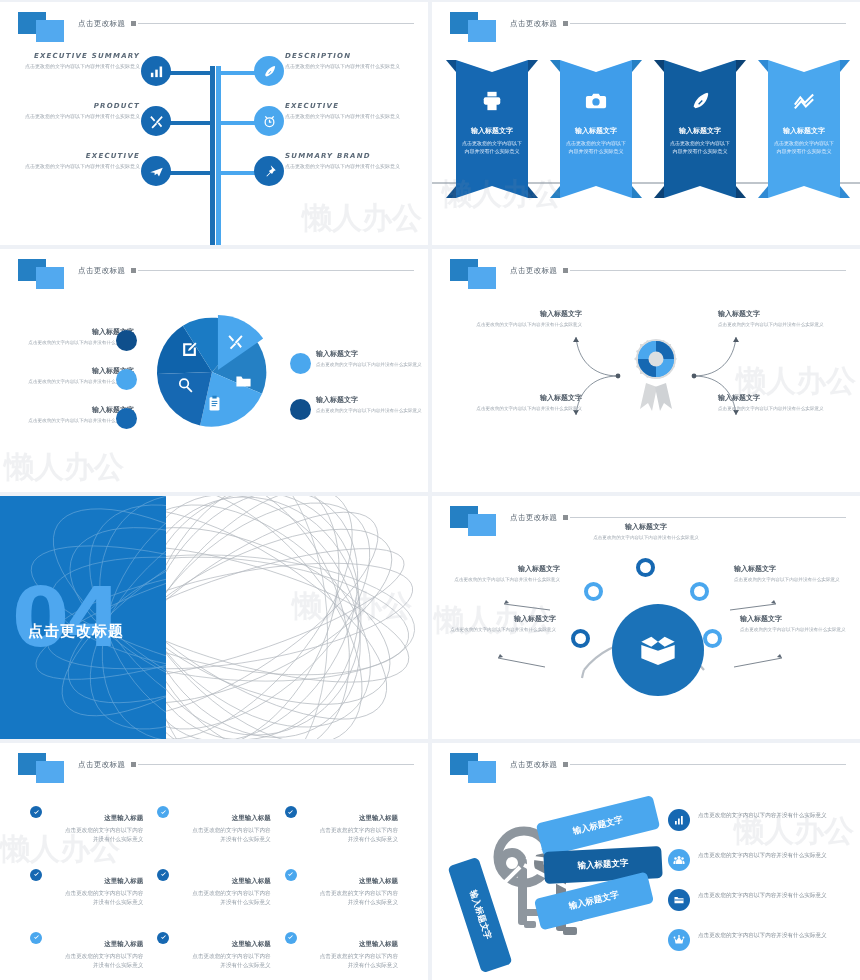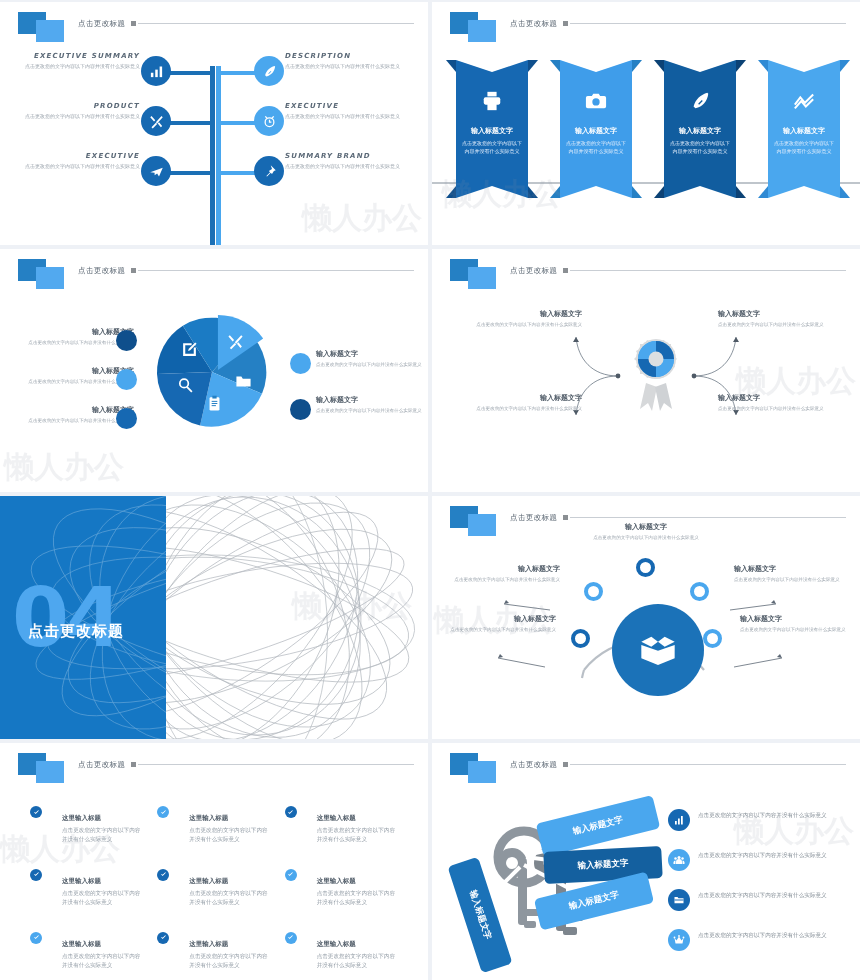--- a/index.html
+++ b/index.html
@@ -82,21 +82,21 @@
   .hub{position:absolute;left:180px;top:108px;width:92px;height:92px;border-radius:50%;background:#1b72b8;display:flex;align-items:center;justify-content:center;}
   .hub svg{width:40px;height:40px;fill:#fff;}
   .ring{position:absolute;width:19px;height:19px;border-radius:50%;border:4px solid #1668b2;background:#fff;box-sizing:border-box;}
   .ring.lt{border-color:#4aa7ee;}
   .hcap{position:absolute;width:120px;}
   .hcap .t{font-size:7px;color:#4e5a66;font-weight:bold;}
   .hcap .b{font-size:4.6px;color:#9aa3ac;line-height:1.55;margin-top:2px;}
 
   
   .cl{position:absolute;left:30px;top:62px;width:368px;display:grid;grid-template-columns:1fr 1fr 1fr;grid-template-rows:auto auto auto;column-gap:14px;row-gap:24px;}
-  .cl-item{display:flex;gap:20px;}
+  .cl-item{display:flex;gap:20px;text-align:right;}
   .chk{flex:0 0 auto;width:12px;height:12px;border-radius:50%;display:flex;align-items:center;justify-content:center;margin-top:1px;}
   .chk.d{background:#1668b2;} .chk.l{background:#4aa7ee;}
   .chk svg{width:7px;height:7px;fill:#fff;}
   .cl-t{font-size:6.5px;color:#4e5a66;font-weight:bold;}
   .cl-b{font-size:5.6px;color:#8e98a2;line-height:1.6;margin-top:2px;}
 
   
   .keys{position:absolute;left:8px;top:48px;width:228px;height:190px;}
   .tag{position:absolute;border-radius:5px;display:flex;align-items:center;justify-content:center;color:#fff;font-weight:bold;font-size:8.5px;white-space:nowrap;}
   .klist{position:absolute;left:236px;top:66px;width:184px;}

